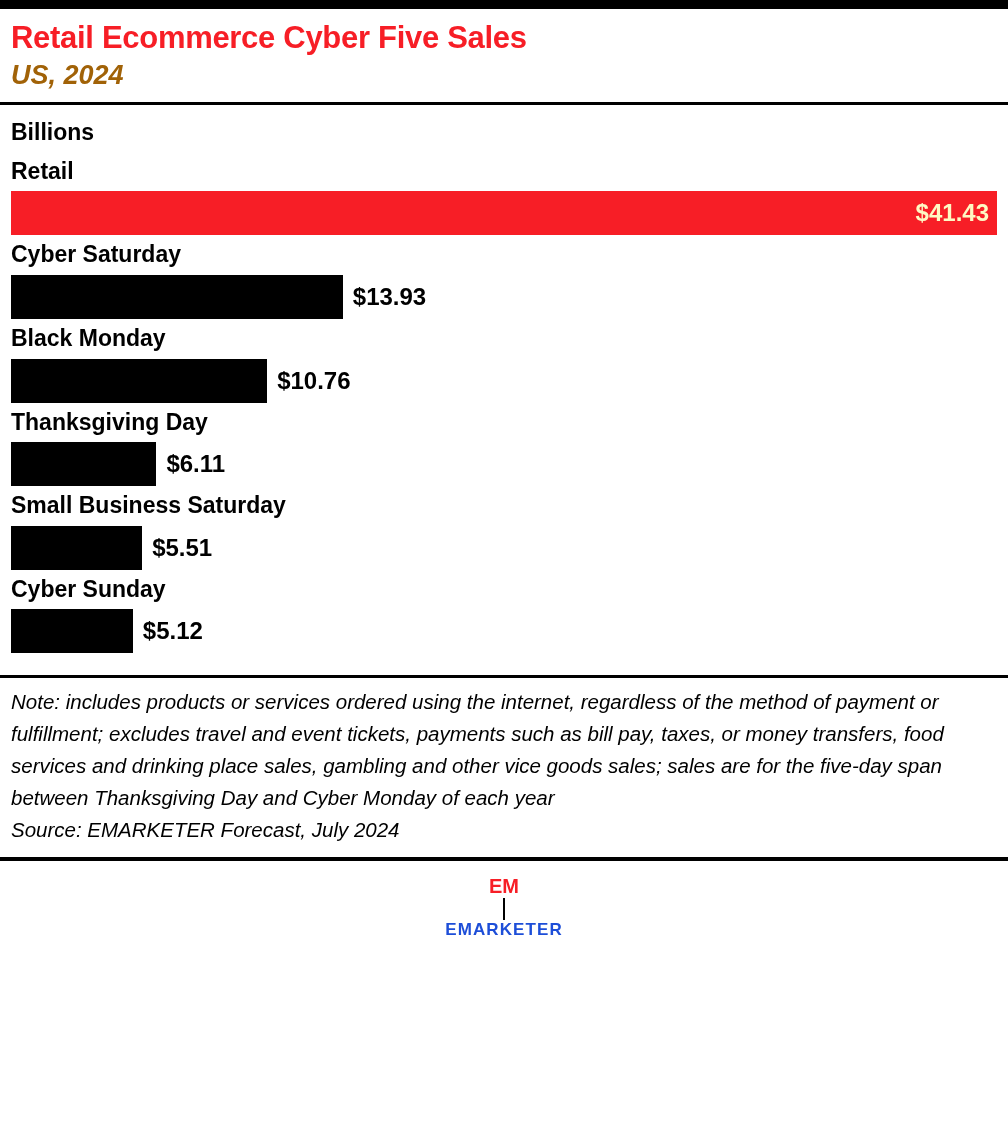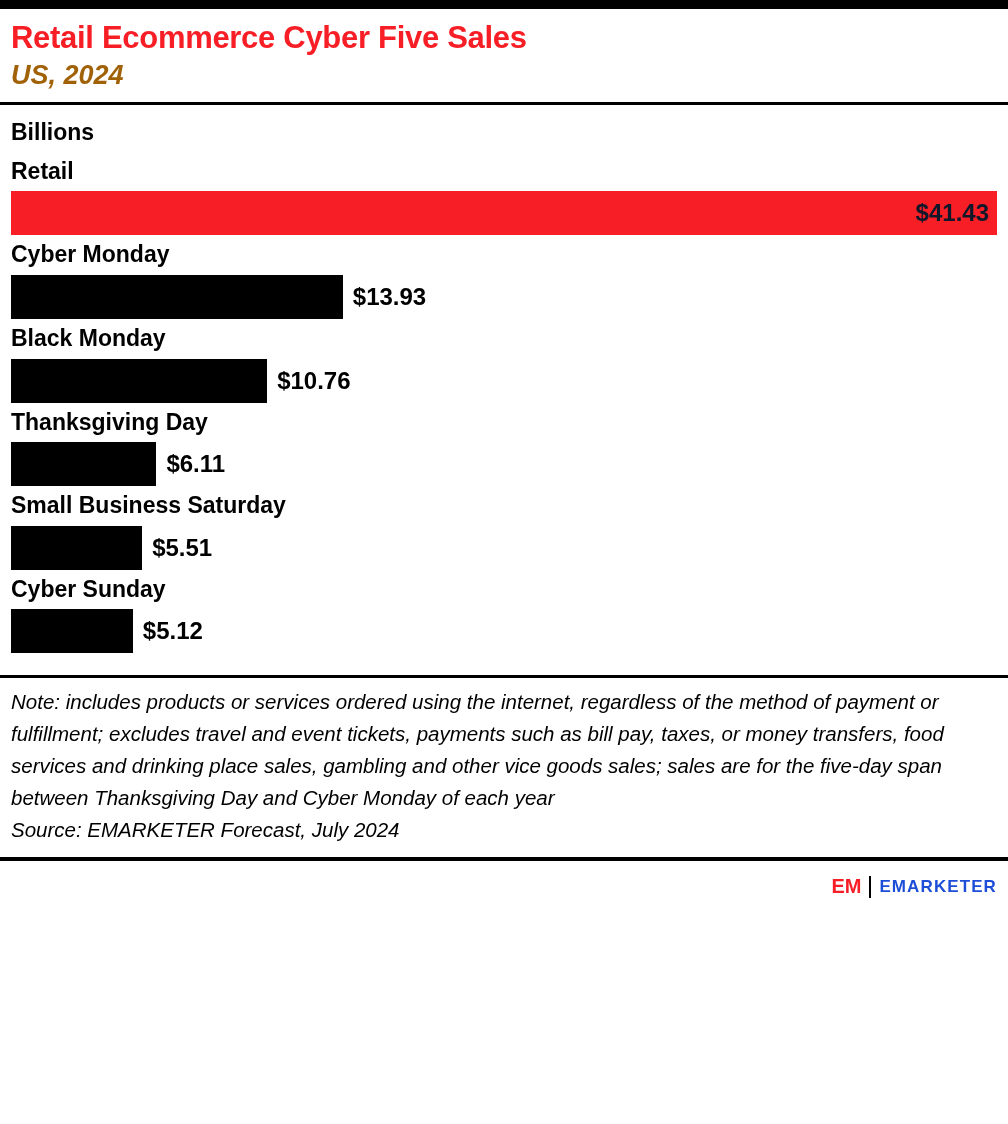--- a/index.html
+++ b/index.html
@@ -92,21 +92,21 @@
   }
   .bar-row.total-row .bar {
     width: 100%;
     position: relative;
   }
   .bar-row.total-row .bar-value {
     position: absolute;
     right: 8px;
     top: 50%;
     transform: translateY(-50%);
-    color: #0f172a;
+    color: #fef9c3;
     margin-left: 0;
   }
 
   
   .foot-rule {
     height: 3px;
     background: #000000;
     margin: 22px -12px 0 -12px;
   }
   .note {
@@ -121,23 +121,24 @@
     line-height: 1.4;
     margin-top: 2px;
   }
   .bottom-rule {
     height: 4px;
     background: #000000;
     margin: 12px -12px 0 -12px;
   }
   .brandbar {
     display: flex;
-    justify-content: flex-end;
+    justify-content: space-between;
     align-items: center;
     padding-top: 14px;
+    flex-direction: column;
   }
   .em-mark {
     display: inline-flex;
     align-items: center;
     font-size: 20px;
     font-weight: bold;
     color: #f71e26;
     letter-spacing: 0px;
   }
   .em-divider {
@@ -172,21 +173,21 @@
     <div class="series">
       <div class="series-label">Retail</div>
       <div class="bar-row total-row">
         <div class="bar total">
           <span class="bar-value">$41.43</span>
         </div>
       </div>
     </div>
 
     <div class="series">
-      <div class="series-label">Cyber Monday</div>
+      <div class="series-label">Cyber Saturday</div>
       <div class="bar-row">
         <div class="bar" style="width:33.65%"></div>
         <div class="bar-value">$13.93</div>
       </div>
     </div>
 
     <div class="series">
       <div class="series-label">Black Monday</div>
       <div class="bar-row">
         <div class="bar" style="width:25.98%"></div>

